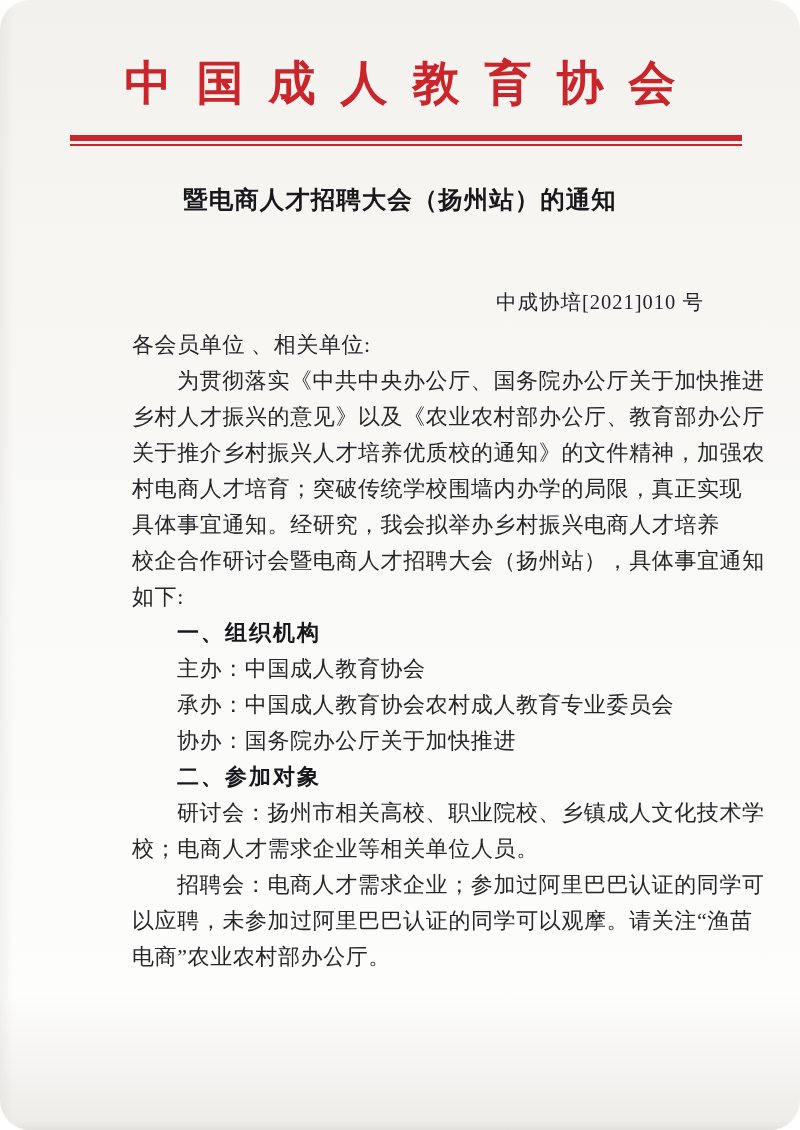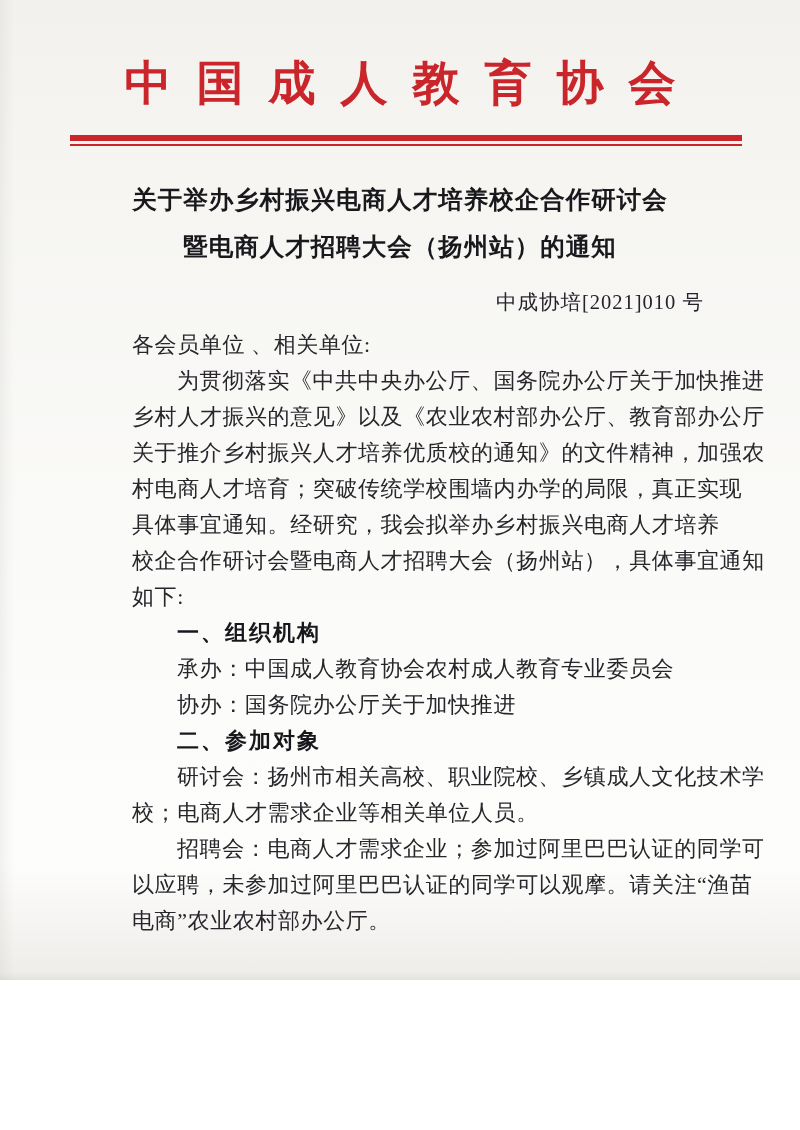--- a/index.html
+++ b/index.html
@@ -1,25 +1,26 @@
 <!DOCTYPE html>
 <html><head>
 <meta charset="utf-8">
 <style>
   * { margin: 0; padding: 0; box-sizing: border-box; }
   html, body { background: #ffffff; }
   .page {
     position: relative;
     width: 800px;
-    height: 980px;
+    height: 1130px;
     margin: 0 auto;
     overflow: hidden;
     background: linear-gradient(180deg, #f2f1ee 0%, #f6f5f2 18%, #fafaf8 55%, #fdfdfc 88%, #efedea 99.2%, #e3e1dd 100%);
     font-family: "Liberation Serif", "DejaVu Serif", serif;
     color: #26262b;
+    border-radius: 30px;
   }
   
   .page::before {
     content: "";
     position: absolute;
     left: 0; top: 0; bottom: 0;
     width: 14px;
     background: linear-gradient(90deg, rgba(190,188,184,0.18), rgba(190,188,184,0));
     pointer-events: none;
   }
@@ -94,36 +95,36 @@
 <div class="page">
 
   <div class="org-header" style="color: rgb(201, 37, 42);">中国成人教育协会</div>
 
   <div class="red-rule">
     <div class="bar-thick" style="background: rgb(201, 37, 42);"></div>
     <div class="bar-thin" style="background: rgb(201, 37, 42);"></div>
   </div>
 
   <div class="title-block">
-    <div>关于举办乡村振兴电商人才培养校企合作研讨会</div>
     <div>暨电商人才招聘大会（扬州站）的通知</div>
   </div>
 
   <div class="doc-number">中成协培[2021]010 号</div>
 
   <div class="body-lines">
       <div class="line">各会员单位 、相关单位:</div>
       <div class="line indent">为贯彻落实《中共中央办公厅、国务院办公厅关于加快推进</div>
       <div class="line">乡村人才振兴的意见》以及《农业农村部办公厅、教育部办公厅</div>
       <div class="line">关于推介乡村振兴人才培养优质校的通知》的文件精神，加强农</div>
       <div class="line">村电商人才培育；突破传统学校围墙内办学的局限，真正实现</div>
       <div class="line">具体事宜通知。经研究，我会拟举办乡村振兴电商人才培养</div>
       <div class="line">校企合作研讨会暨电商人才招聘大会（扬州站），具体事宜通知</div>
       <div class="line">如下:</div>
       <div class="line indent bold">一、组织机构</div>
+      <div class="line indent">主办：中国成人教育协会</div>
       <div class="line indent">承办：中国成人教育协会农村成人教育专业委员会</div>
       <div class="line indent">协办：国务院办公厅关于加快推进</div>
       <div class="line indent bold">二、参加对象</div>
       <div class="line indent">研讨会：扬州市相关高校、职业院校、乡镇成人文化技术学</div>
       <div class="line">校；电商人才需求企业等相关单位人员。</div>
       <div class="line indent">招聘会：电商人才需求企业；参加过阿里巴巴认证的同学可</div>
       <div class="line">以应聘，未参加过阿里巴巴认证的同学可以观摩。请关注“渔苗</div>
       <div class="line">电商”农业农村部办公厅。</div>
     </div>
 

